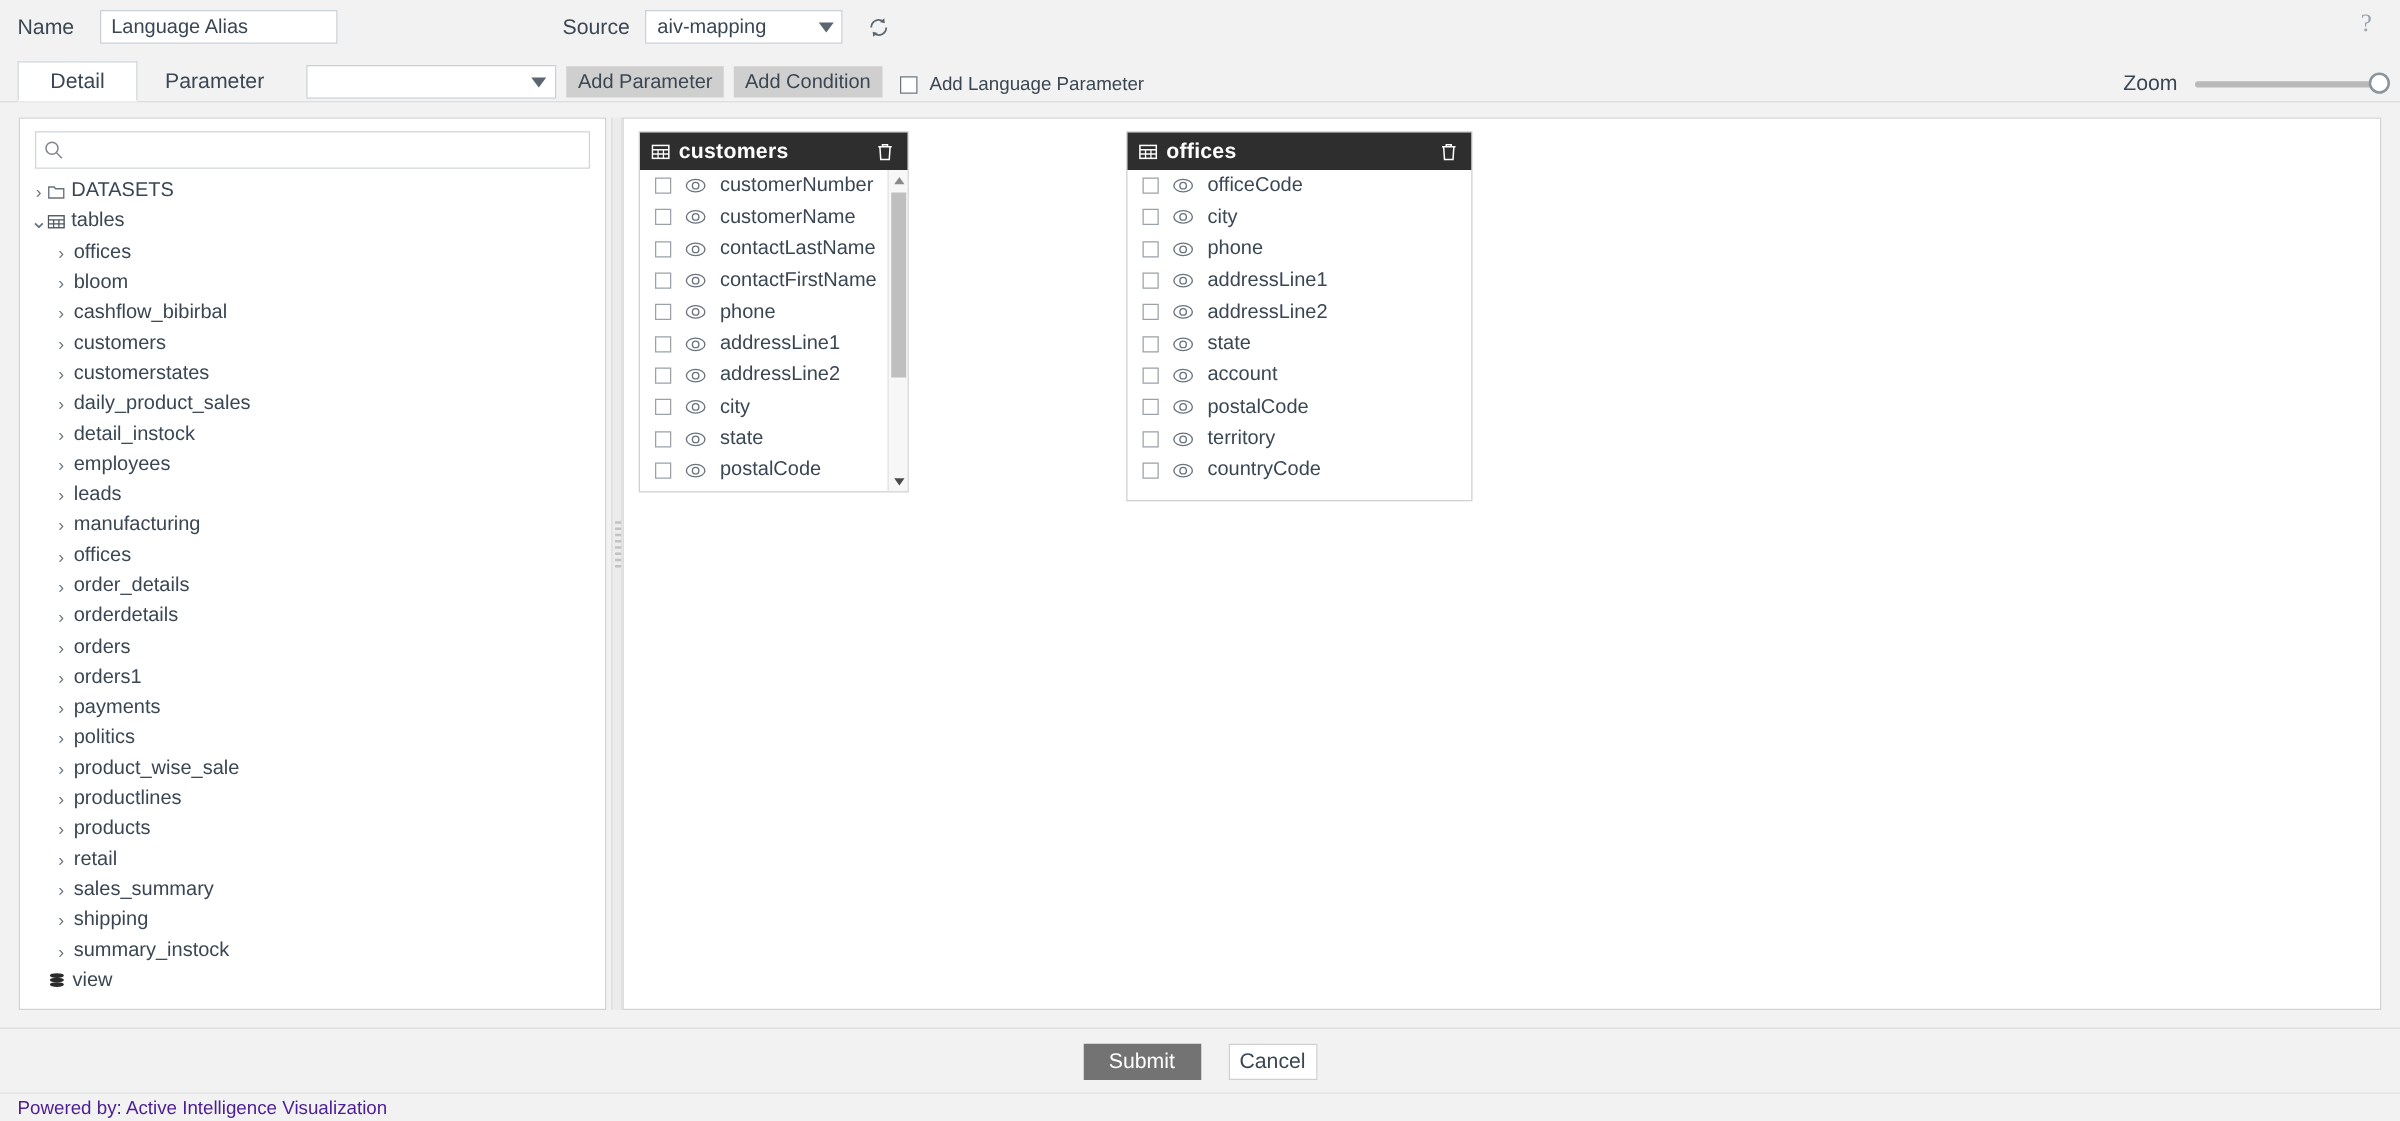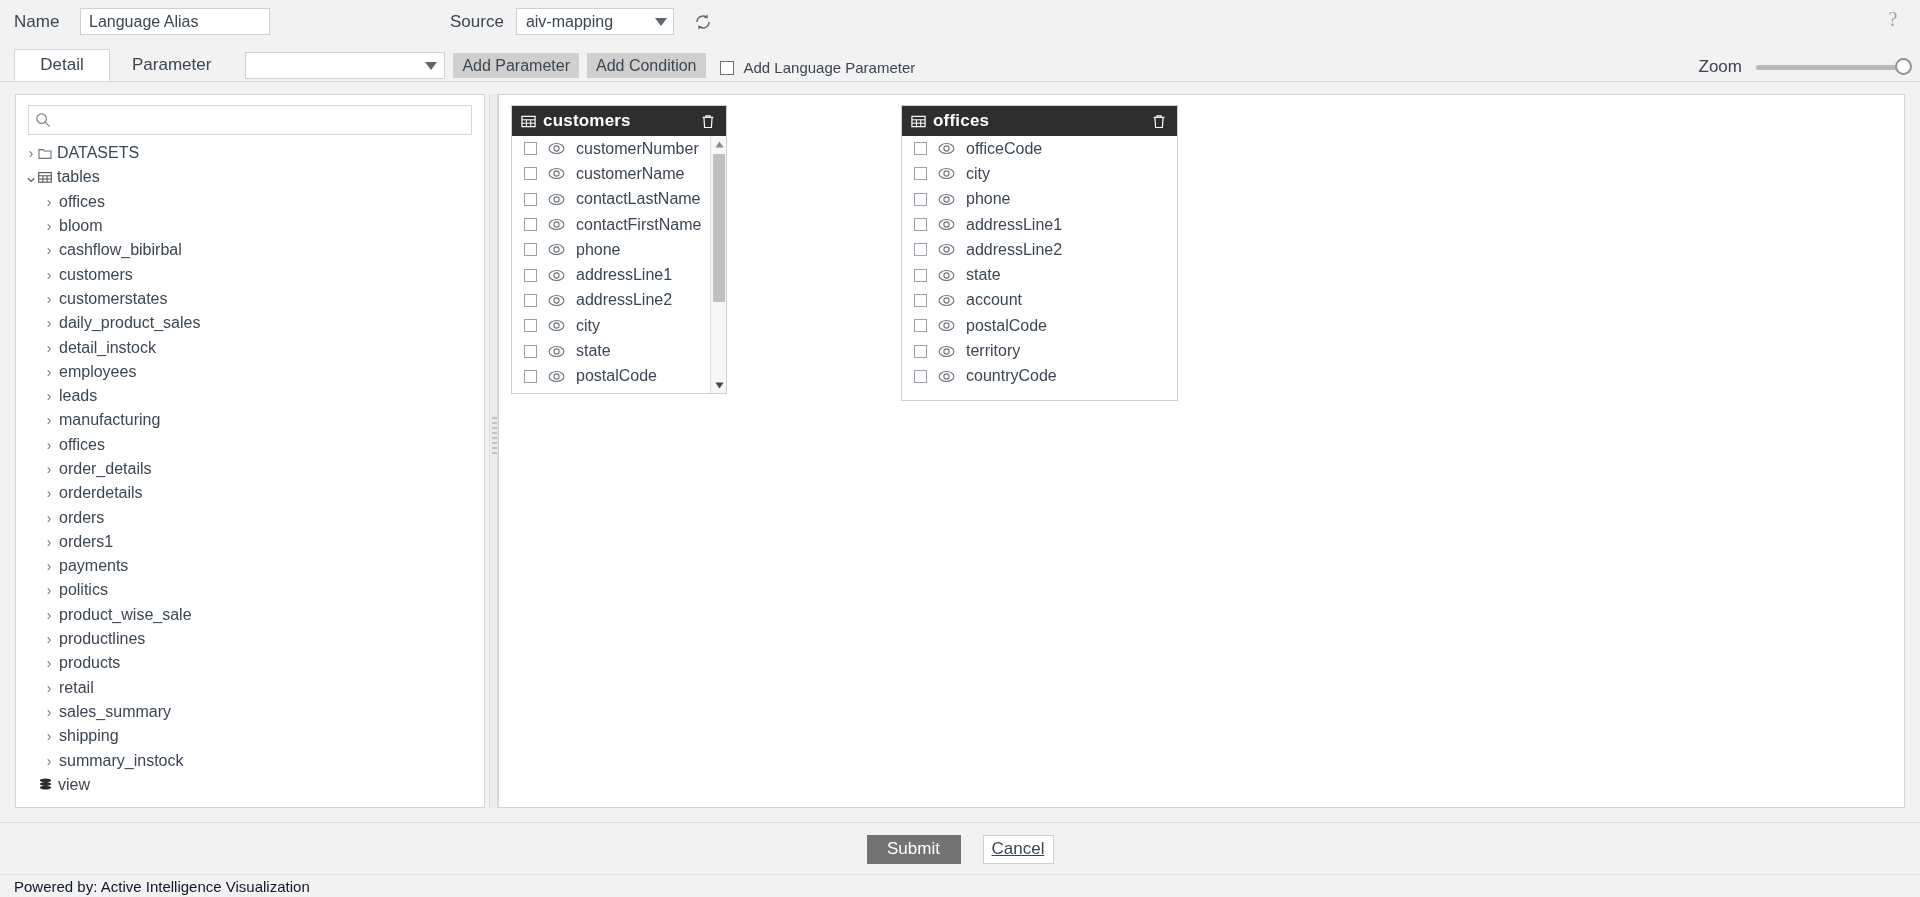--- a/index.html
+++ b/index.html
@@ -342,34 +342,33 @@
   }
   .btn-cancel {
     margin-left: 22px;
     width: 71px; height: 29px;
     background: #fff;
     color: #3b4653;
     border: 1px solid #cfcfcf;
     font-family: "Liberation Sans", sans-serif;
     font-size: 17px;
     cursor: pointer;
-    text-decoration: underline;
   }
   .statusbar {
     position: absolute;
     left: 0; top: 874px;
     width: 1920px; height: 23px;
     background: #f2f2f2;
     border-top: 1px solid #e2e2e2;
     display: flex; align-items: center;
   }
   .statusbar .ptext {
     margin-left: 14px;
     font-size: 15px;
-    color: #0f172a;
+    color: #4c1d95;
   }
 </style>
 </head>
 <body>
 
 <div class="app">
 
   <div class="topbar">
     <span class="lbl-name">Name</span>
     <input class="name-input" value="Language Alias" style="">

